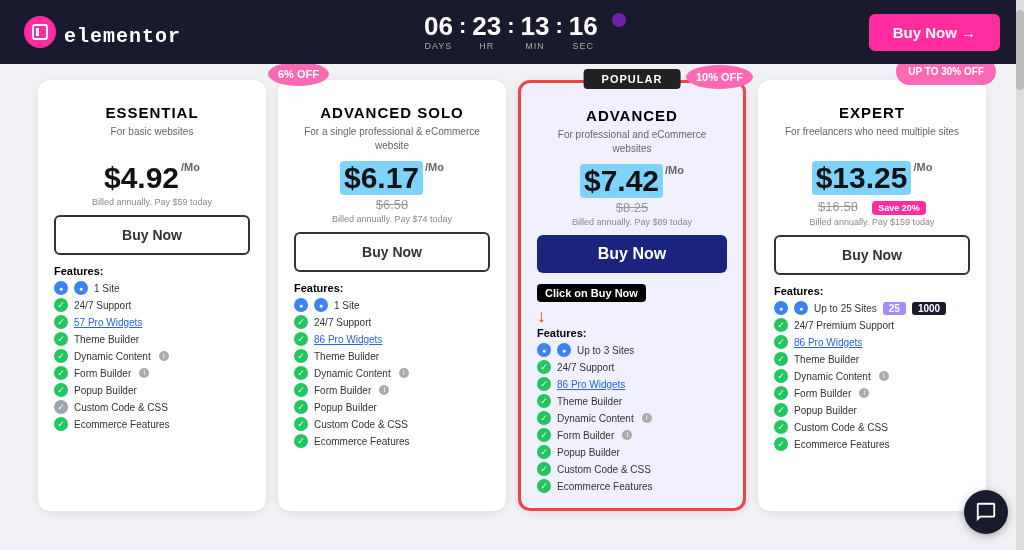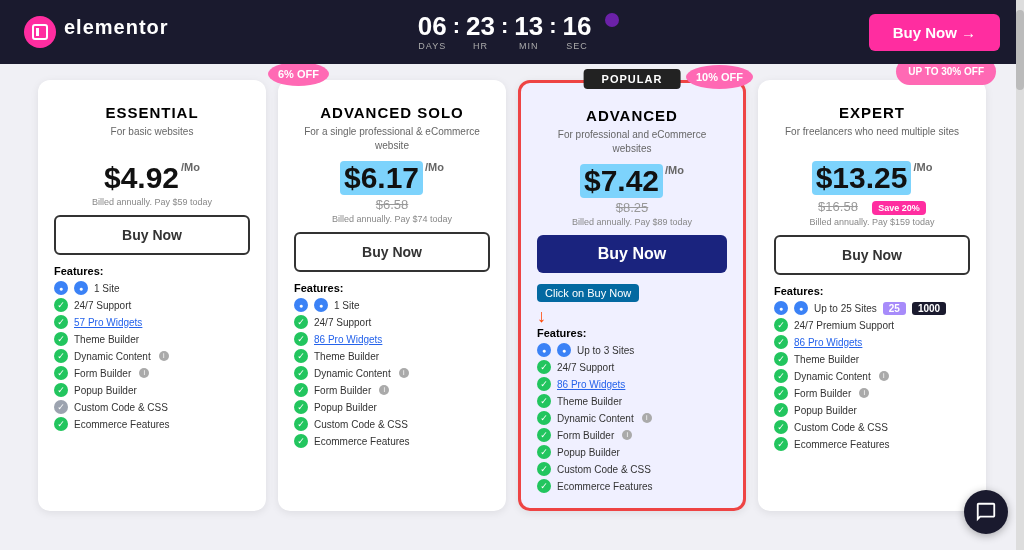--- a/index.html
+++ b/index.html
@@ -15,22 +15,23 @@
     .header {
       background: #1a1a2e;
       display: flex;
       align-items: center;
       justify-content: space-between;
       padding: 0 24px;
       height: 64px;
     }
     .logo {
       display: flex;
-      align-items: flex-start;
+      align-items: flex-end;
       gap: 8px;
+      font-family: Liberation Mono, monospace;
     }
     .logo-icon {
       width: 32px;
       height: 32px;
       background: #ff2da0;
       border-radius: 50%;
       display: flex;
       align-items: center;
       justify-content: center;
       color: white;
@@ -489,21 +490,21 @@
         <div class="plan-name">ADVANCED</div>
         <div class="plan-desc">For professional and eCommerce websites</div>
         <div class="price-main">
     <span class="price-highlight">$7.42</span>
     <span class="mo">/Mo</span>
   </div>
         <div class="price-original">$8.25</div>
         <div class="price-billed">Billed annually. Pay $89 today</div>
         <button class="plan-btn filled">Buy Now</button>
         <div style="position:relative;">
-      <div style="background:#0369a1;color:white;font-size:11px;font-weight:400;padding:3px 8px;border-radius:4px;display:inline-block;margin-bottom:4px;">Click on Buy Now</div>
+      <div style="background:#000000;color:white;font-size:11px;font-weight:700;padding:3px 8px;border-radius:4px;display:inline-block;margin-bottom:4px;">Click on Buy Now</div>
       <div style="color:#ff4400;font-size:18px;text-align:left;">↓</div>
     </div>
         <div class="features-label">Features:</div>
         <div class="feature-item">
       <div class="feat-icon blue" style="background: rgb(59, 130, 246); font-size: 7px;">●</div>
           <div class="feat-icon blue" style="background:#3b82f6;">●</div>
           <span>Up to 3 Sites</span>
         </div>
         <div class="feature-item">
       <div class="feat-icon green">✓</div>

